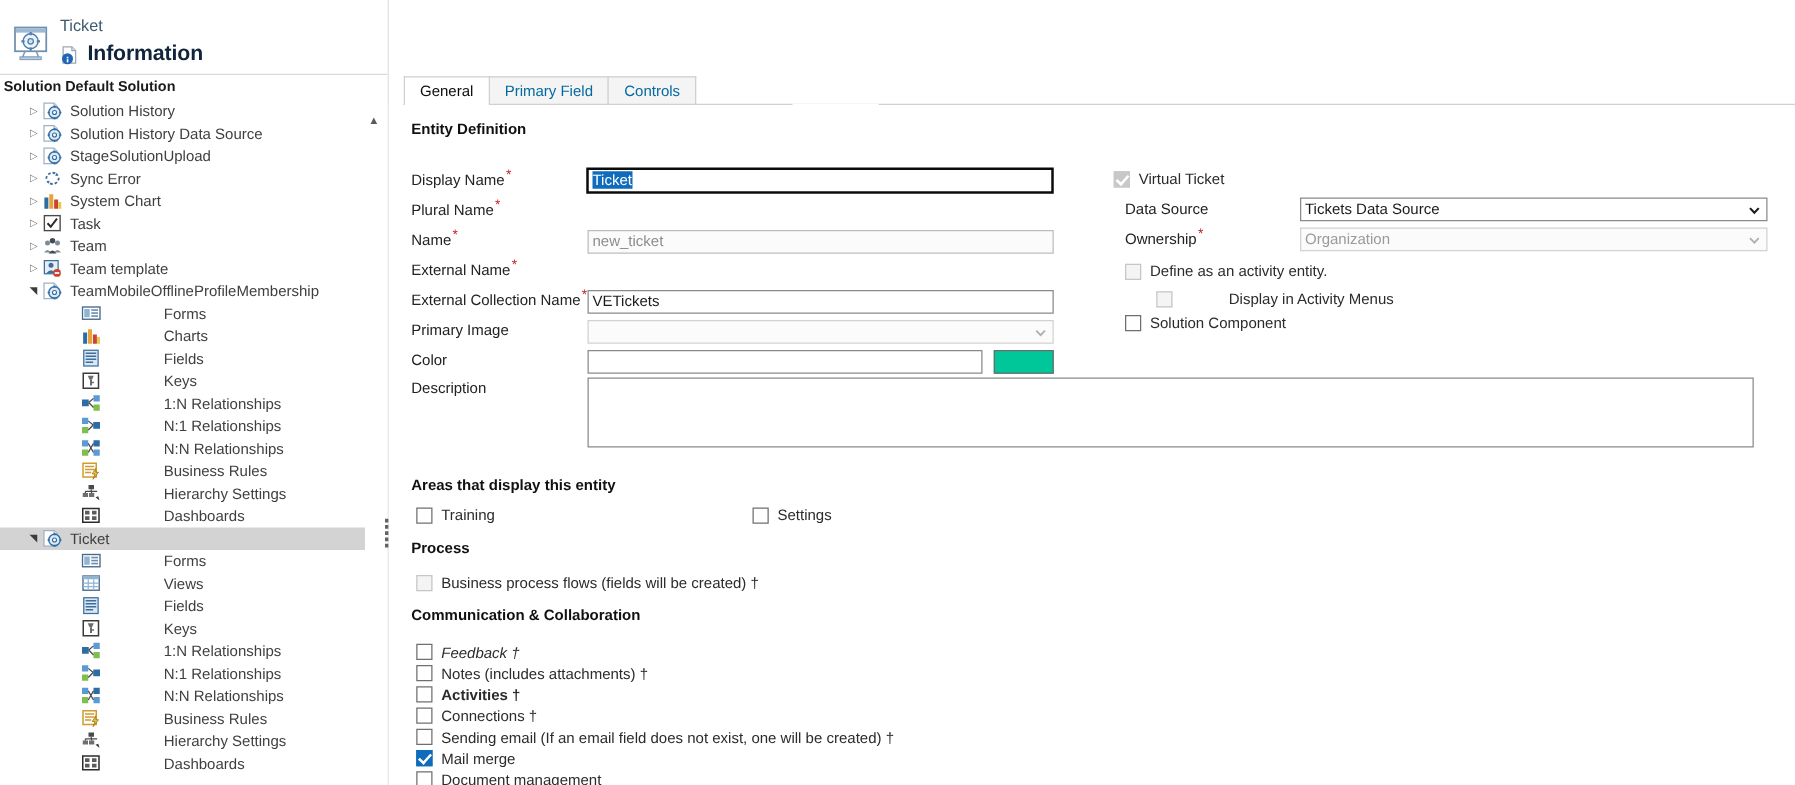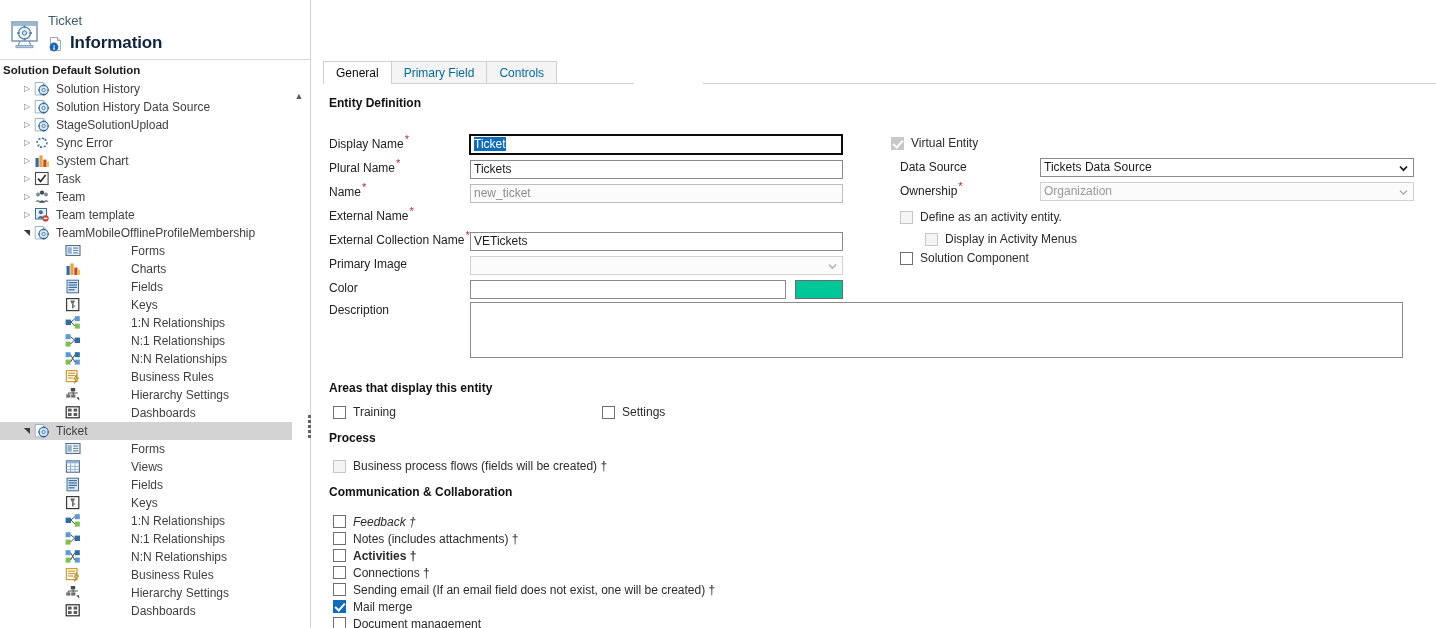--- a/index.html
+++ b/index.html
@@ -686,21 +686,20 @@
     <div id="tab-active-mask" style="left: 323px; width: 68.7031px;"></div>
 
     <div id="form-area">
 
       <div style="position:absolute;left:18px;top:12px;" class="section-head">Entity Definition</div>
 
       <div style="position:absolute;left:18px;top:53px;" class="lbl"><span>Display Name</span><span class="req">*</span></div>
       <div style="position:absolute;left:158px;top:50px;width:374px;" class="tbox focused"><span style="background:#0f6cbd;color:#ffffff;">Ticket</span></div>
 
       <div style="position:absolute;left:18px;top:77px;" class="lbl"><span>Plural Name</span><span class="req">*</span></div>
-      <div style="position:absolute;left:159px;top:76px;width:373px;" class="tbox">Tickets</div>
 
       <div style="position:absolute;left:18px;top:101px;" class="lbl"><span>Name</span><span class="req">*</span></div>
       <div style="position:absolute;left:159px;top:100px;width:373px;" class="tbox readonly">new_ticket</div>
 
       <div style="position:absolute;left:18px;top:125px;" class="lbl"><span>External Name</span><span class="req">*</span></div>
 
       <div style="position:absolute;left:18px;top:149px;" class="lbl"><span>External Collection Name</span><span class="req">*</span></div>
       <div style="position:absolute;left:159px;top:148px;width:373px;" class="tbox">VETickets</div>
 
       <div style="position:absolute;left:18px;top:173px;" class="lbl">Primary Image</div>
@@ -715,21 +714,21 @@
 
       <div style="position:absolute;left:18px;top:197px;" class="lbl">Color</div>
       <div style="position:absolute;left:159px;top:196px;width:316px;" class="tbox"></div>
       <div style="position: absolute; left: 484px; top: 196px; background: rgb(0, 199, 154);" class="swatch"></div>
 
       <div style="position:absolute;left:18px;top:219px;" class="lbl">Description</div>
       <div style="position:absolute;left:159px;top:218px;width:933px;height:56px;" class="area"></div>
 
       <div class="cbrow" style="position:absolute;left:580px;top:52px;">
         <span class="cb checked dimchk"></span>
-        <span class="cblabel">Virtual Entity</span>
+        <span class="cblabel">Virtual Ticket</span>
       </div>
 
       <div style="position:absolute;left:589px;top:76px;" class="lbl">Data Source</div>
       <div class="ddl-wrap" style="position:absolute;left:729px;top:74px;">
         <div class="ddl" style="width:374px;">Tickets Data Source</div>
         <span class="caret">
           <svg width="9" height="9" viewBox="0 0 9 9">
               <path d="M1 2.5 L4.5 6.2 L8 2.5" fill="none" stroke="#1b1b1b" stroke-width="1.7"></path>
             </svg>
         </span>
@@ -742,21 +741,21 @@
           <svg width="9" height="9" viewBox="0 0 9 9">
               <path d="M1 2.5 L4.5 6.2 L8 2.5" fill="none" stroke="#b0b0b0" stroke-width="1.5"></path>
             </svg>
         </span>
       </div>
 
       <div class="cbrow" style="position:absolute;left:589px;top:126px;">
         <span class="cb dim"></span>
         <span class="cblabel">Define as an activity entity.</span>
       </div>
-      <div class="cbrow" style="position:absolute;left:614px;top:148px;">
+      <div class="cbrow" style="position:absolute;left:614px;top:148px;gap:38px;">
         <span class="cb dim"></span>
         <span class="cblabel">Display in Activity Menus</span>
       </div>
       <div class="cbrow" style="position:absolute;left:589px;top:167px;">
         <span class="cb"></span>
         <span class="cblabel">Solution Component</span>
       </div>
 
       <div style="position:absolute;left:18px;top:297px;" class="section-head">Areas that display this entity</div>
       <div class="cbrow" style="position:absolute;left:22px;top:321px;">

